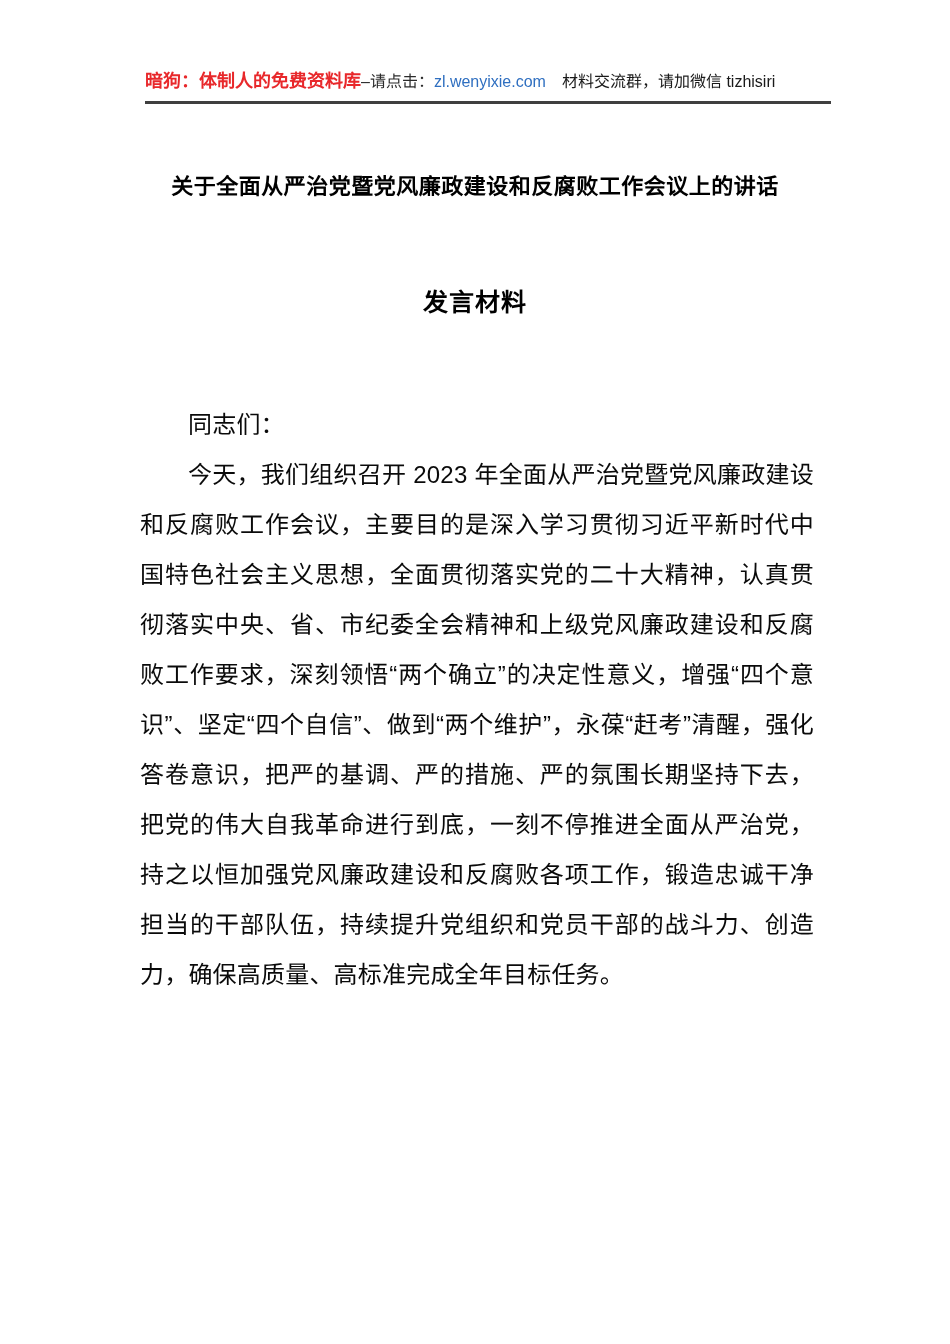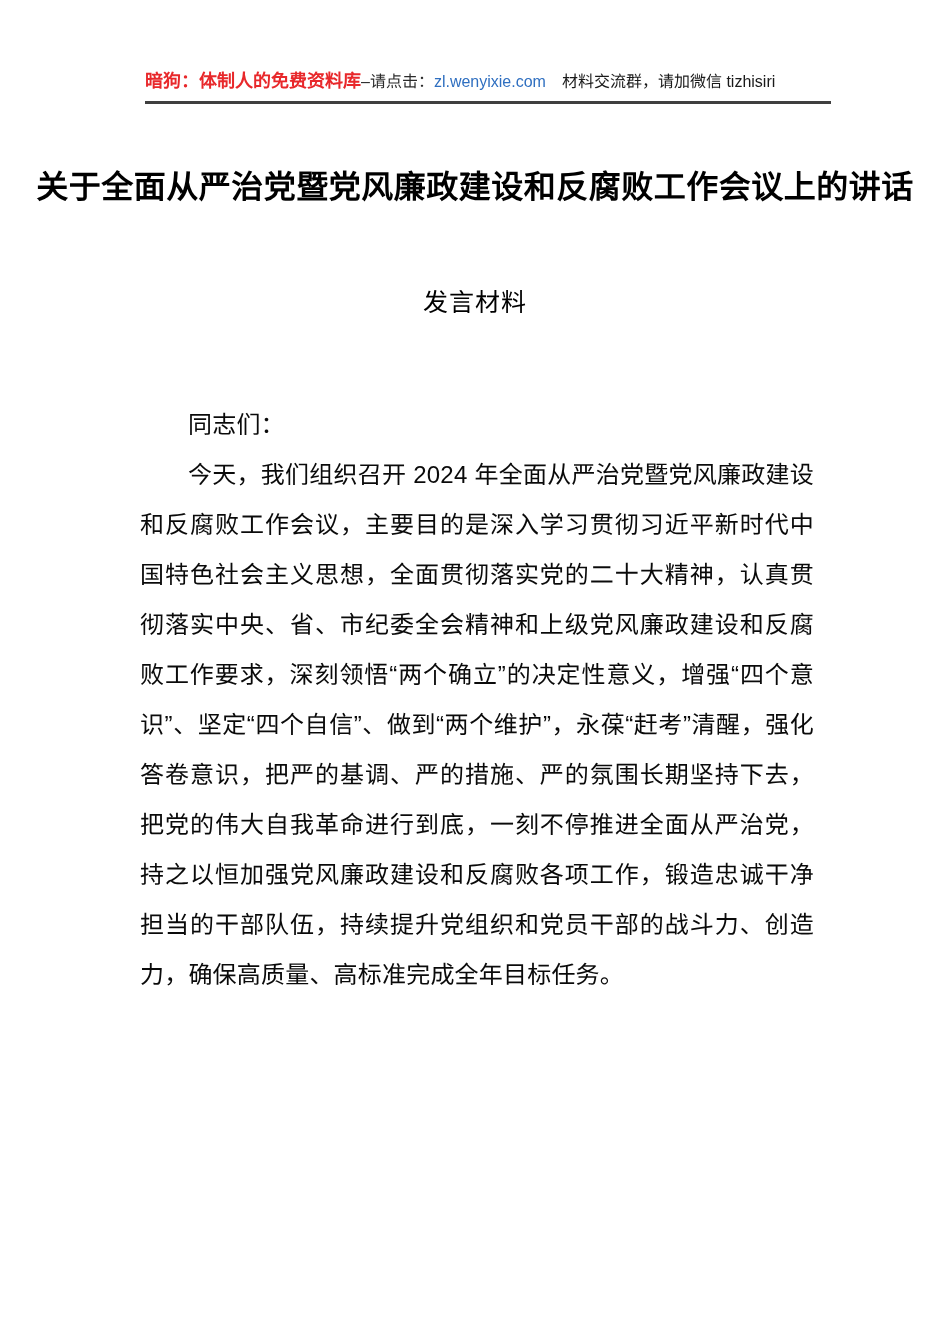--- a/index.html
+++ b/index.html
@@ -64,34 +64,34 @@
     font-size: 16px;
   }
 
   
   .doc-title {
     position: absolute;
     left: 0;
     top: 160px;
     width: 950px;
     text-align: center;
-    font-size: 32px;
+    font-size: 22px;
     font-weight: bold;
     letter-spacing: 0.5px;
     color: #000;
     line-height: 38px;
   }
   .doc-subtitle {
     position: absolute;
     left: 0;
     top: 275px;
     width: 950px;
     text-align: center;
     font-size: 25px;
-    font-weight: normal;
+    font-weight: bold;
     letter-spacing: 1px;
     color: #000;
     line-height: 38px;
   }
 
   
   .doc-body {
     position: absolute;
     left: 140px;
     top: 392px;
@@ -130,16 +130,16 @@
   <div class="promo-band">
     <span class="promo-line"><span class="promo-brand">暗狗：体制人的免费资料库</span><span class="promo-cta">–请点击：</span><a class="promo-link" href="#">zl.wenyixie.com</a><span class="promo-gap"></span><span class="promo-tail">材料交流群，请加微信 tizhisiri</span></span>
   </div>
 
   <div class="doc-title">关于全面从严治党暨党风廉政建设和反腐败工作会议上的讲话</div>
 
   <div class="doc-subtitle">发言材料</div>
 
   <div class="doc-body">
     <p class="para salutation no-stretch">同志们：</p>
-    <p class="para indent no-stretch">今天，我们组织召开 2024 年全面从严治党暨党风廉政建设和反腐败工作会议，主要目的是深入学习贯彻习近平新时代中国特色社会主义思想，全面贯彻落实党的二十大精神，认真贯彻落实中央、省、市纪委全会精神和上级党风廉政建设和反腐败工作要求，深刻领悟“两个确立”的决定性意义，增强“四个意识”、坚定“四个自信”、做到“两个维护”，永葆“赶考”清醒，强化答卷意识，把严的基调、严的措施、严的氛围长期坚持下去，把党的伟大自我革命进行到底，一刻不停推进全面从严治党，持之以恒加强党风廉政建设和反腐败各项工作，锻造忠诚干净担当的干部队伍，持续提升党组织和党员干部的战斗力、创造力，确保高质量、高标准完成全年目标任务。</p>
+    <p class="para indent no-stretch">今天，我们组织召开 2023 年全面从严治党暨党风廉政建设和反腐败工作会议，主要目的是深入学习贯彻习近平新时代中国特色社会主义思想，全面贯彻落实党的二十大精神，认真贯彻落实中央、省、市纪委全会精神和上级党风廉政建设和反腐败工作要求，深刻领悟“两个确立”的决定性意义，增强“四个意识”、坚定“四个自信”、做到“两个维护”，永葆“赶考”清醒，强化答卷意识，把严的基调、严的措施、严的氛围长期坚持下去，把党的伟大自我革命进行到底，一刻不停推进全面从严治党，持之以恒加强党风廉政建设和反腐败各项工作，锻造忠诚干净担当的干部队伍，持续提升党组织和党员干部的战斗力、创造力，确保高质量、高标准完成全年目标任务。</p>
   </div>
 
 </div>
 
 </body></html>

